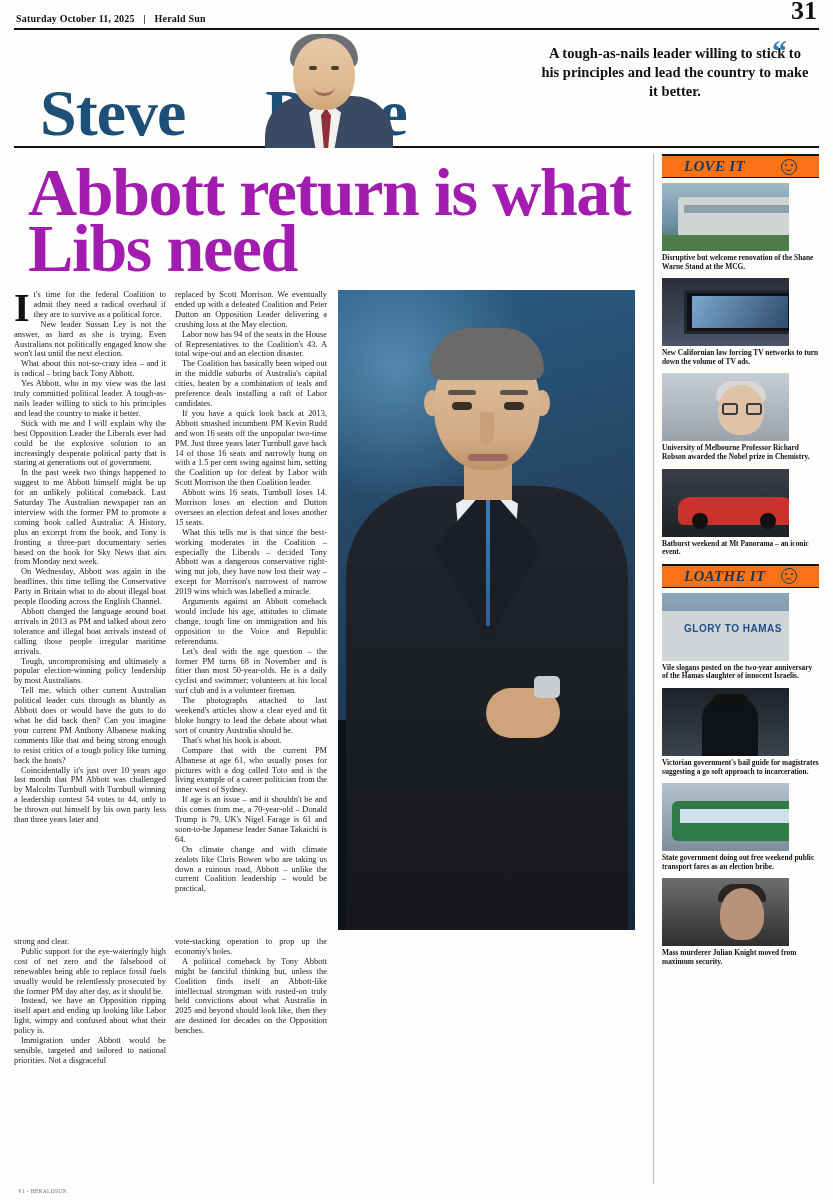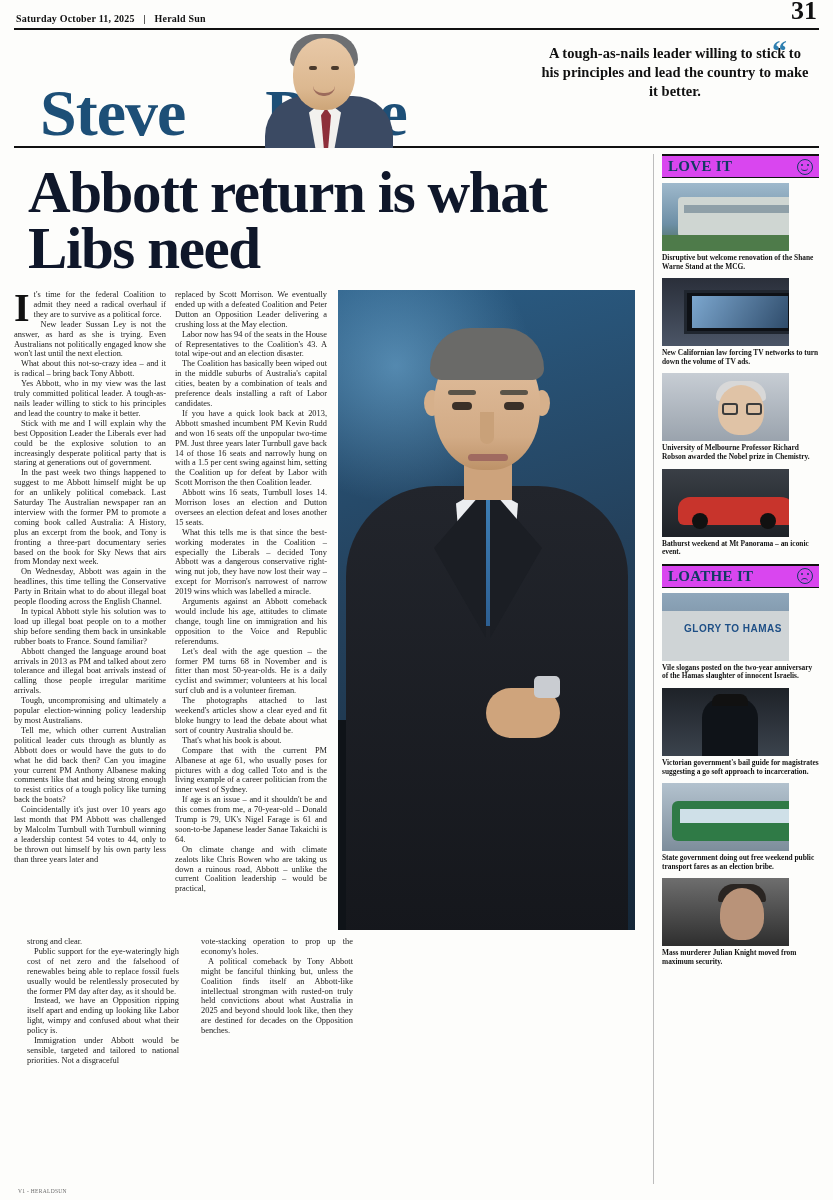--- a/index.html
+++ b/index.html
@@ -152,25 +152,25 @@
     display: flex;
     margin-top: 6px;
     height: 1030px;
   }
   .left-col { width: 640px; padding-right: 10px; border-right: 1px solid #bdbdbd; }
   .right-col { width: 165px; padding-left: 8px; }
 
   .headline {
     font-family: "Liberation Serif", serif;
     font-weight: bold;
-    font-size: 59px;
+    font-size: 68px;
     line-height: 56px;
     letter-spacing: -1.4px;
     margin: 10px 0 14px 14px;
-    color: #0f172a;
+    color: #a21caf;
   }
 
   
   .cols {
     display: flex;
     gap: 9px;
   }
   .col {
     width: 152px;
     font-size: 8.4px;
@@ -263,33 +263,34 @@
   .mp-chair {
     position: absolute; left: 0; top: 430px; width: 60px; height: 216px;
     background: #0f1318;
   }
 
   .caption-cols {
     display: flex;
     gap: 9px;
     margin-top: 7px;
   }
-  .caption-cols .col { width: 152px; margin-left: 13px; }
+  .caption-cols .col { width: 152px; }
   .cap3 { width: 200px !important; }
 
   
   .rail-head {
-    background: #d946ef;
+    background: #f97316;
     display: flex;
     align-items: center;
     justify-content: space-between;
-    padding: 2px 6px;
+    padding: 2px 22px;
     border-top: 2px solid #111;
     border-bottom: 1px solid #111;
     margin-bottom: 5px;
+    font-style: italic;
   }
   .rail-head .t {
     font-family: "Liberation Serif", serif;
     font-weight: bold;
     font-size: 15px;
     color: #123a63;
     letter-spacing: .3px;
   }
   .face {
     width: 16px; height: 16px; border-radius: 50%;
@@ -403,21 +404,20 @@
       <div class="cols">
 
         <div class="col">
           <p class="first"><span class="dropcap">I</span><span>t's time for the federal Coalition to admit they need a radical overhaul if they are to survive as a political force.</span></p>
           <p>New leader Sussan Ley is not the answer, as hard as she is trying. Even Australians not politically engaged know she won't last until the next election.</p>
           <p>What about this not-so-crazy idea – and it is radical – bring back Tony Abbott.</p>
           <p>Yes Abbott, who in my view was the last truly committed political leader. A tough-as-nails leader willing to stick to his principles and lead the country to make it better.</p>
           <p>Stick with me and I will explain why the best Opposition Leader the Liberals ever had could be the explosive solution to an increasingly desperate political party that is staring at generations out of government.</p>
           <p>In the past week two things happened to suggest to me Abbott himself might be up for an unlikely political comeback. Last Saturday The Australian newspaper ran an interview with the former PM to promote a coming book called Australia: A History, plus an excerpt from the book, and Tony is fronting a three-part documentary series based on the book for Sky News that airs from Monday next week.</p>
           <p>On Wednesday, Abbott was again in the headlines, this time telling the Conservative Party in Britain what to do about illegal boat people flooding across the English Channel.</p>
-          <p>In typical Abbott style his solution was to load up illegal boat people on to a mother ship before sending them back in unsinkable rubber boats to France. Sound familiar?</p>
           <p>Abbott changed the language around boat arrivals in 2013 as PM and talked about zero tolerance and illegal boat arrivals instead of calling those people irregular maritime arrivals.</p>
           <p>Tough, uncompromising and ultimately a popular election-winning policy leadership by most Australians.</p>
           <p>Tell me, which other current Australian political leader cuts through as bluntly as Abbott does or would have the guts to do what he did back then? Can you imagine your current PM Anthony Albanese making comments like that and being strong enough to resist critics of a tough policy like turning back the boats?</p>
           <p>Coincidentally it's just over 10 years ago last month that PM Abbott was challenged by Malcolm Turnbull with Turnbull winning a leadership contest 54 votes to 44, only to be thrown out himself by his own party less than three years later and</p>
         </div>
 
         <div class="col">
           <p class="first">replaced by Scott Morrison. We eventually ended up with a defeated Coalition and Peter Dutton an Opposition Leader delivering a crushing loss at the May election.</p>
           <p>Labor now has 94 of the seats in the House of Representatives to the Coalition's 43. A total wipe-out and an election disaster.</p>
           <p>The Coalition has basically been wiped out in the middle suburbs of Australia's capital cities, beaten by a combination of teals and preference deals installing a raft of Labor candidates.</p>

